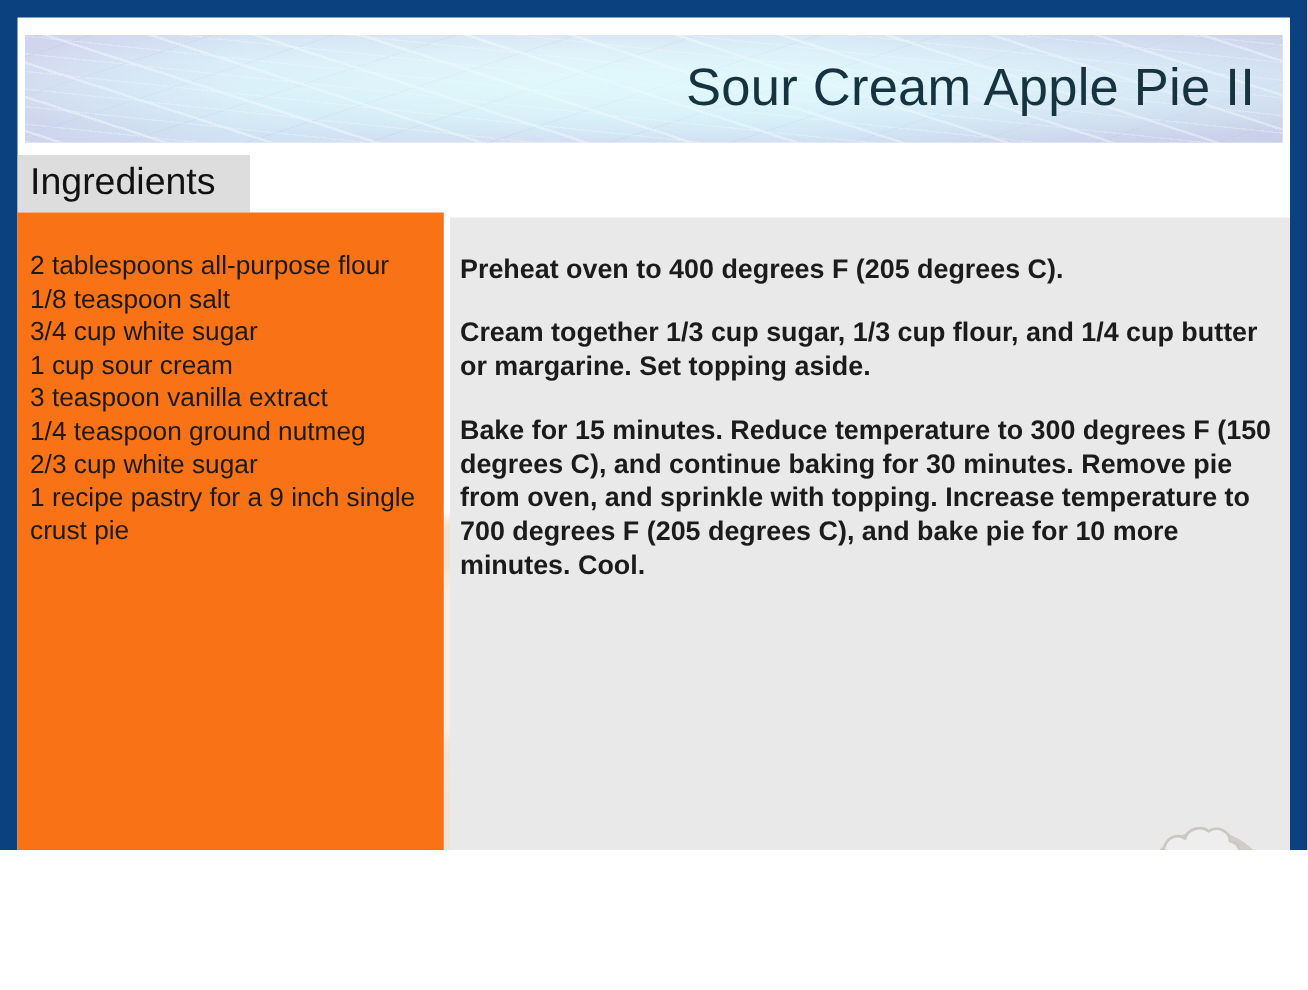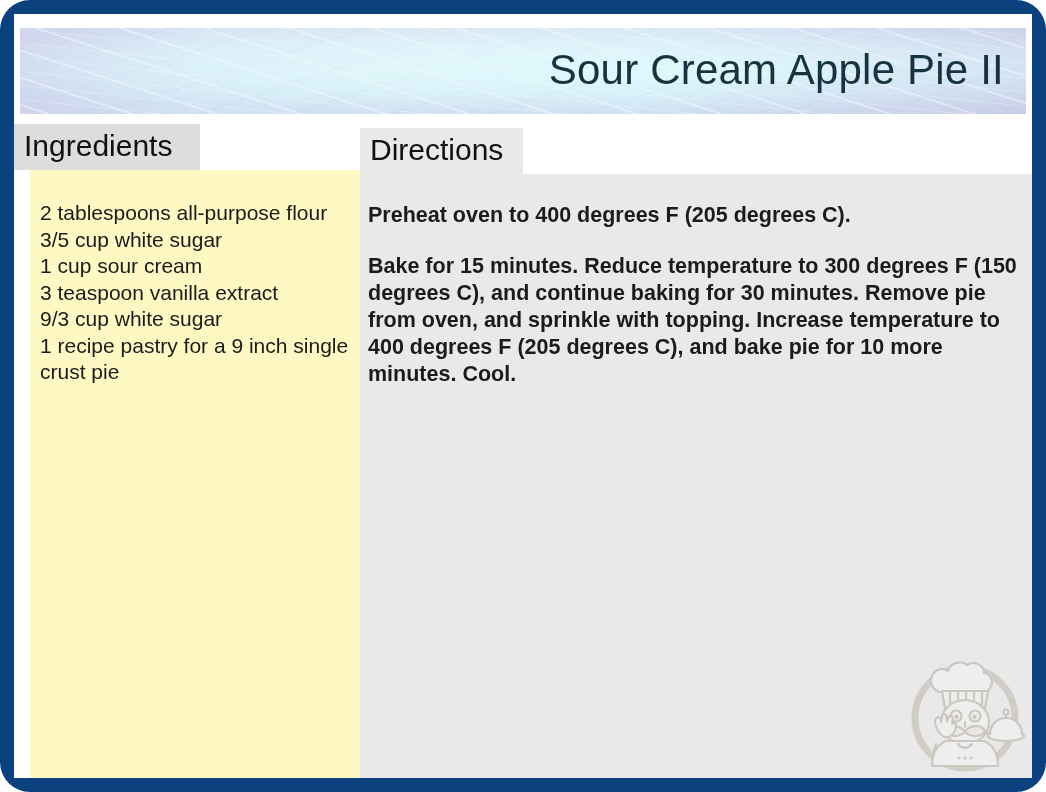--- a/index.html
+++ b/index.html
@@ -7,25 +7,24 @@
     margin: 0;
     padding: 0;
     background: #ffffff;
   }
   body {
     font-family: "Liberation Sans", sans-serif;
   }
   #card {
     position: relative;
     width: 1046px;
-    height: 792px;
+    height: 680px;
     box-sizing: border-box;
     background: #0b417e;
     overflow: hidden;
-    border-radius: 30px;
   }
   
   .sheet {
     position: absolute;
     left: 14px;
     top: 14px;
     width: 1018px;
     height: 764px;
     background: #ffffff;
     overflow: hidden;
@@ -83,25 +82,25 @@
   }
   .tab-ingredients { left: 0px;   top: 110px; width: 186px; height: 46px; }
   .tab-directions  { left: 346px; top: 114px; width: 163px; height: 46px; background: #e9e9e9; }
   
   .panel {
     position: absolute;
     box-sizing: border-box;
     color: #1b1b1b;
   }
   .panel-ingredients {
-    left: 16px;
+    left: 0px;
     top: 156px;
     width: 341px;
     height: 608px;
-    background: #fef9c3;
+    background: #f97316;
     padding: 30px 12px 0 10px;
   }
   .panel-directions {
     left: 346px;
     top: 160px;
     width: 672px;
     height: 604px;
     background: #e9e9e9;
     padding: 28px 14px 0 8px;
   }
@@ -208,33 +207,35 @@
           <ellipse cx="330" cy="222" rx="60" ry="10"></ellipse>
           <ellipse cx="132" cy="214" rx="46" ry="9"></ellipse>
         </g>
       </svg>
     </div>
 
     <div class="tab tab-ingredients">Ingredients</div>
     <div class="panel panel-ingredients">
       <div class="ing-list">
         <div class="ing-item">2 tablespoons all-purpose flour</div>
-        <div class="ing-item">3/5 cup white sugar</div>
+        <div class="ing-item">1/8 teaspoon salt</div>
+        <div class="ing-item">3/4 cup white sugar</div>
         <div class="ing-item">1 cup sour cream</div>
         <div class="ing-item">3 teaspoon vanilla extract</div>
-        <div class="ing-item">9/3 cup white sugar</div>
+        <div class="ing-item">1/4 teaspoon ground nutmeg</div>
+        <div class="ing-item">2/3 cup white sugar</div>
         <div class="ing-item">1 recipe pastry for a 9 inch single crust pie</div>
       </div>
     </div>
 
-    <div class="tab tab-directions">Directions</div>
     <div class="panel panel-directions">
       <div class="dir-body">
         <p class="dir-para">Preheat oven to 400 degrees F (205 degrees C).</p>
-        <p class="dir-para">Bake for 15 minutes.  Reduce temperature to 300 degrees F (150 degrees C), and continue baking for 30 minutes.  Remove pie from oven, and sprinkle with topping.  Increase temperature to 400 degrees F (205 degrees C), and bake pie for 10 more minutes.  Cool.</p>
+        <p class="dir-para">Cream together 1/3 cup sugar, 1/3 cup flour, and 1/4 cup butter or margarine.  Set topping aside.</p>
+        <p class="dir-para">Bake for 15 minutes.  Reduce temperature to 300 degrees F (150 degrees C), and continue baking for 30 minutes.  Remove pie from oven, and sprinkle with topping.  Increase temperature to 700 degrees F (205 degrees C), and bake pie for 10 more minutes.  Cool.</p>
       </div>
     </div>
 
     <div class="chef">
       <svg viewBox="0 0 134 130" xmlns="http://www.w3.org/2000/svg">
         <g fill="none" stroke="#8a7a66" stroke-width="2.2" stroke-linejoin="round" stroke-linecap="round">
 
           <circle cx="67" cy="70" r="50" stroke-width="7" stroke="#9b8a74"></circle>
 
           <path d="M42 44c-7-2-11-9-8-16 3-7 11-9 16-5 2-8 13-11 19-6 7-5 17 0 17 8 7 1 10 9 6 15-2 4-6 5-9 5z" fill="#fdfcfa"></path>

